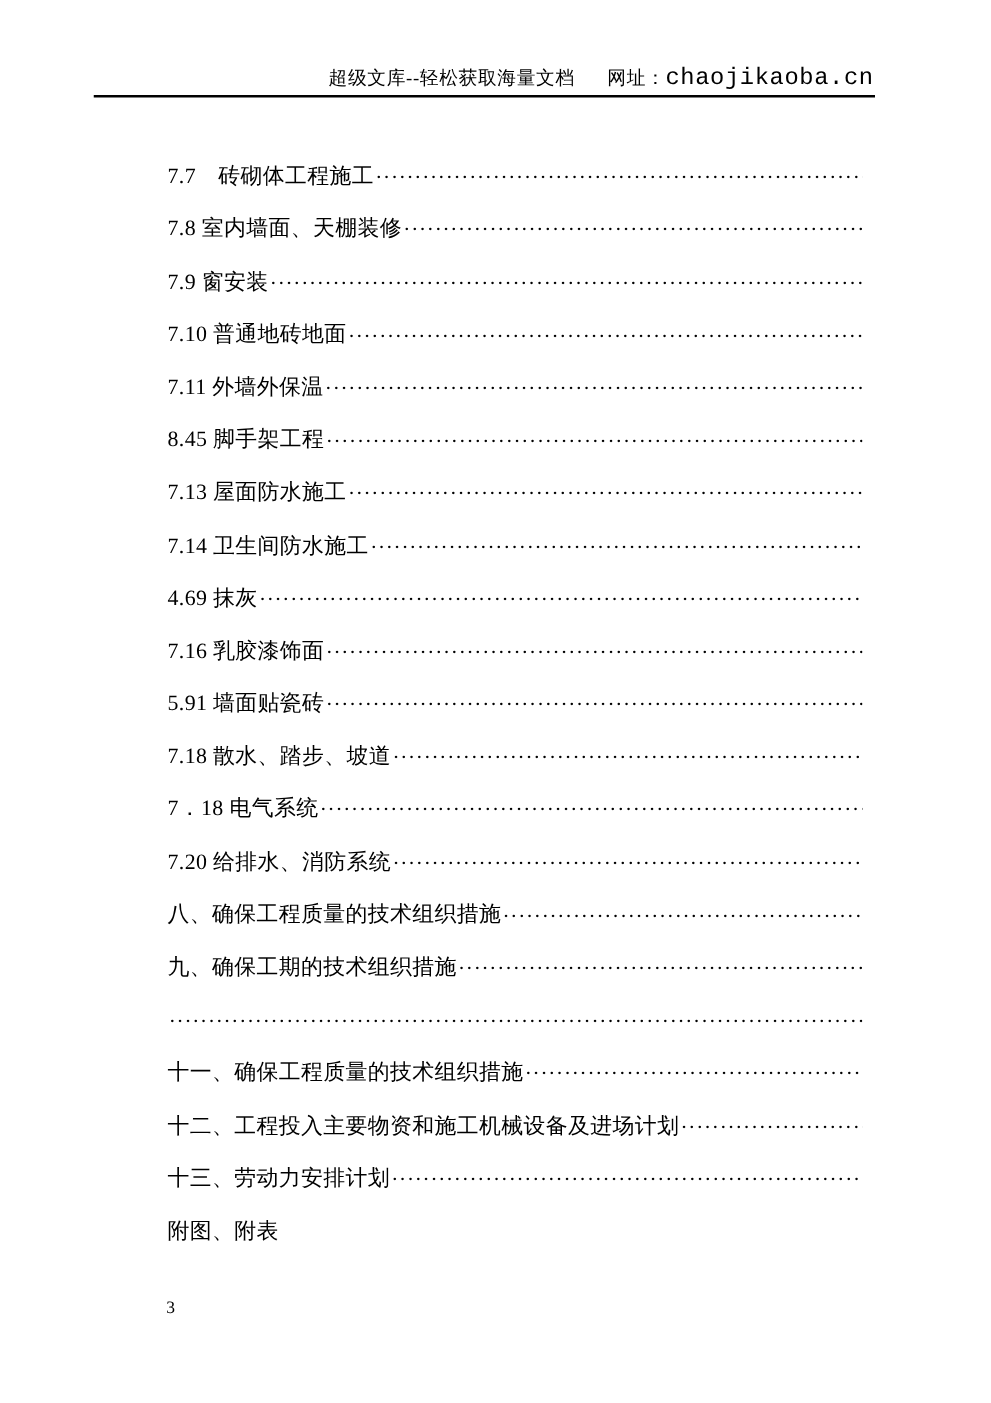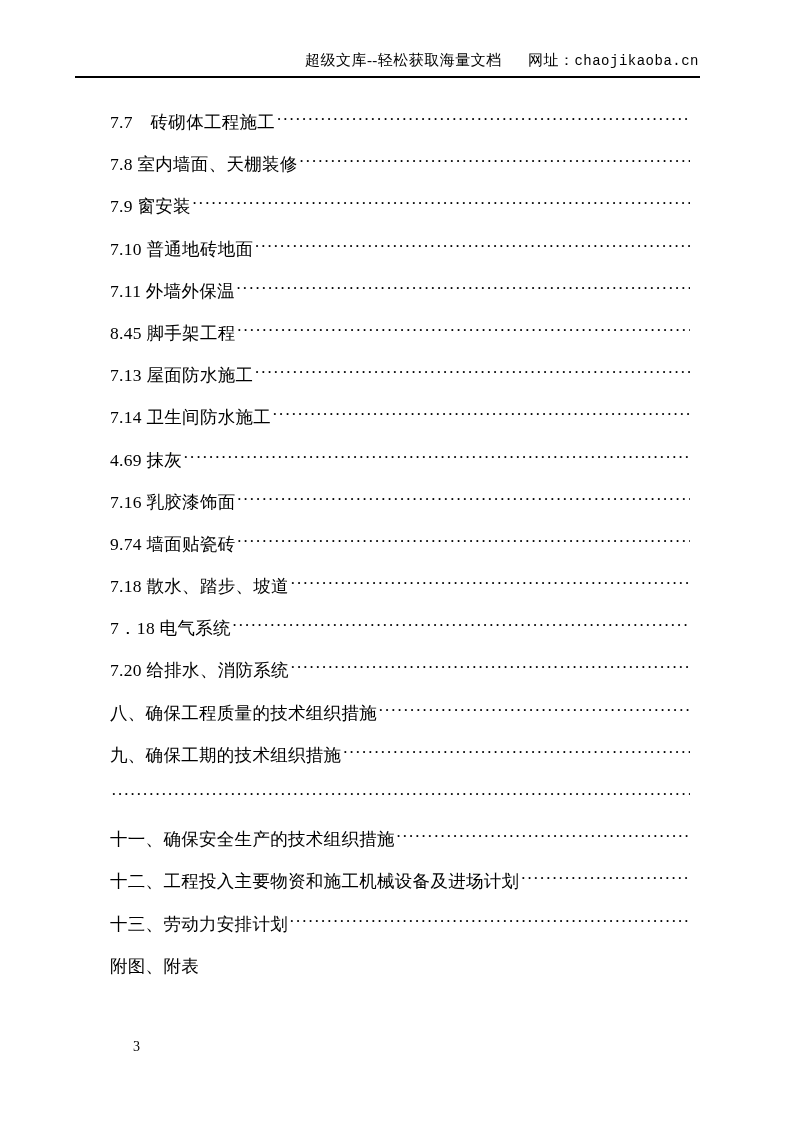--- a/index.html
+++ b/index.html
@@ -22,42 +22,43 @@
     right: 94px;
     font-size: 15px;
     white-space: nowrap;
     letter-spacing: 0.5px;
   }
   .header .url-group {
     margin-left: 26px;
   }
   .header .url-value {
     font-family: "Liberation Mono", "DejaVu Sans Mono", monospace;
-    font-size: 14px;
+    font-size: 19px;
   }
   .header-rule {
     position: absolute;
     top: 76px;
     left: 75px;
     width: 625px;
     height: 2px;
     background: #000000;
   }
   .toc {
     position: absolute;
     top: 110px;
     left: 110px;
     width: 580px;
   }
   .toc-row {
     display: flex;
-    align-items: flex-start;
+    align-items: flex-end;
     height: 42.2px;
     font-size: 17.5px;
     white-space: nowrap;
+    margin-left: 24px;
   }
   .toc-row .label {
     flex: 0 0 auto;
     letter-spacing: 0.3px;
   }
   .toc-row .dots {
     flex: 1 1 auto;
     overflow: hidden;
     white-space: nowrap;
     letter-spacing: 0.6px;
@@ -127,21 +128,21 @@
       <span class="label">4.69 抹灰</span>
       <span class="dots">································································································································································································</span>
     </div>
 
     <div class="toc-row">
       <span class="label">7.16 乳胶漆饰面</span>
       <span class="dots">································································································································································································</span>
     </div>
 
     <div class="toc-row">
-      <span class="label">9.74 墙面贴瓷砖</span>
+      <span class="label">5.91 墙面贴瓷砖</span>
       <span class="dots">································································································································································································</span>
     </div>
 
     <div class="toc-row">
       <span class="label">7.18 散水、踏步、坡道</span>
       <span class="dots">································································································································································································</span>
     </div>
 
     <div class="toc-row">
       <span class="label">7．18 电气系统</span>
@@ -161,21 +162,21 @@
     <div class="toc-row">
       <span class="label">九、确保工期的技术组织措施</span>
       <span class="dots">································································································································································································</span>
     </div>
 
     <div class="toc-row">
       <span class="dots">································································································································································································</span>
     </div>
 
     <div class="toc-row">
-      <span class="label">十一、确保安全生产的技术组织措施</span>
+      <span class="label">十一、确保工程质量的技术组织措施</span>
       <span class="dots">································································································································································································</span>
     </div>
 
     <div class="toc-row">
       <span class="label">十二、工程投入主要物资和施工机械设备及进场计划</span>
       <span class="dots">································································································································································································</span>
     </div>
 
     <div class="toc-row">
       <span class="label">十三、劳动力安排计划</span>

